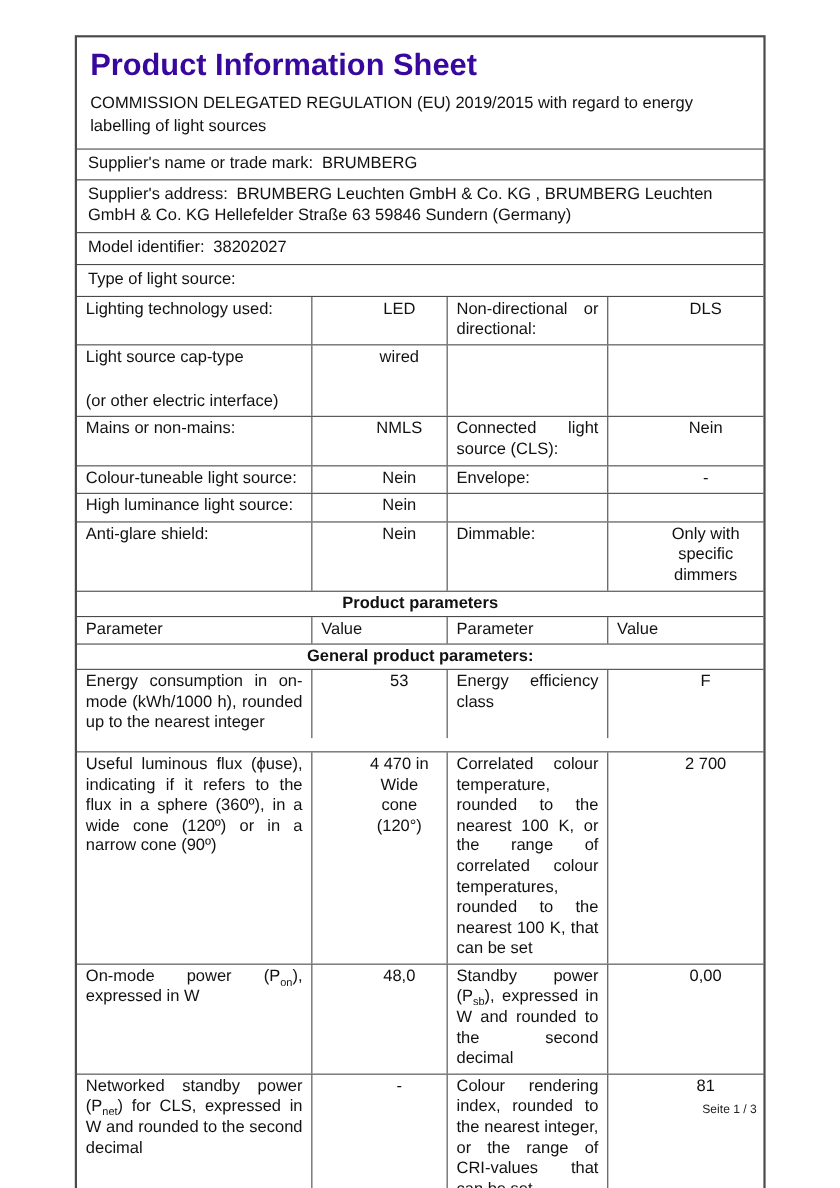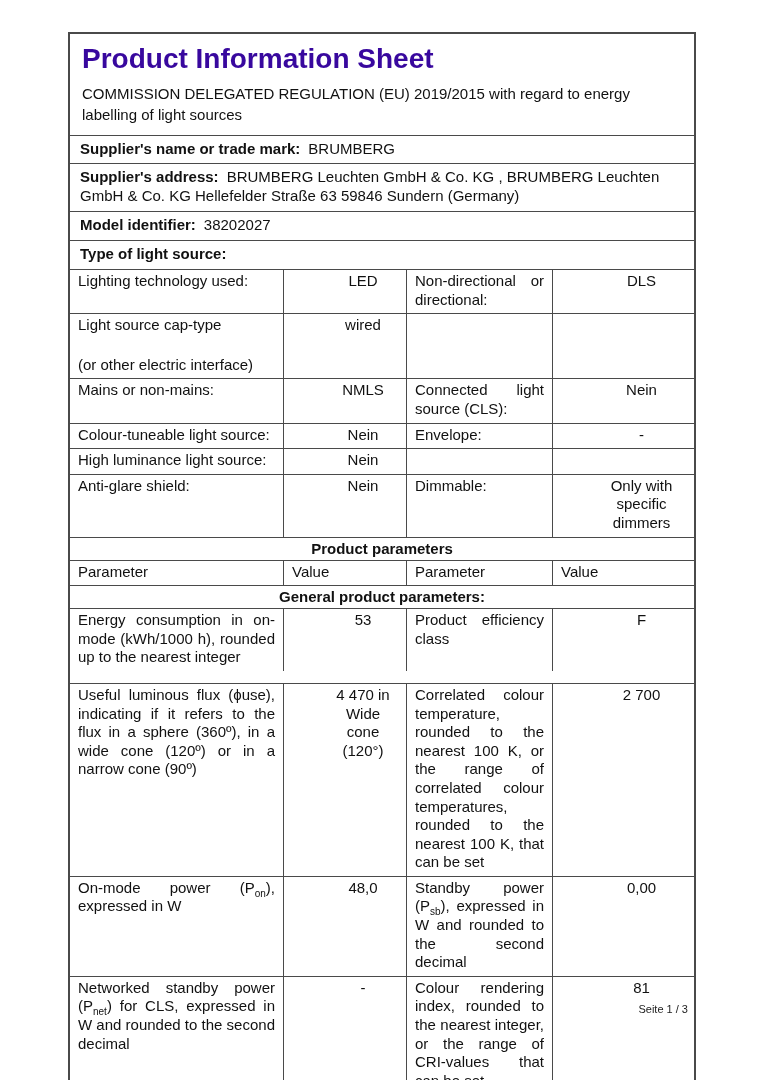--- a/index.html
+++ b/index.html
@@ -37,21 +37,21 @@
     line-height:1.4;
     color:#111111;
   }
   
   .lrow{
     border-top:1px solid var(--border-color);
     padding:4px 10px 5px 10px;
     font-size:15px;
     line-height:1.26;
   }
-  .lrow .lab{font-weight:bold;margin-top:11px;}
+  .lrow .lab{font-weight:normal;margin-top:11px;}
   .lrow .val{margin-left:8px;}
   
   .grid{
     display:grid;
     grid-template-columns:213px 123px 146px 142px;
     border-top:1px solid var(--border-color);
     font-size:15px;
     line-height:1.24;
   }
   .grid>.c{
@@ -161,21 +161,21 @@
       <div class="c">Value</div>
       <div class="c">Parameter</div>
       <div class="c">Value</div>
     </div>
 
     <div class="hdrc mh21">General product parameters:</div>
 
     <div class="grid mh58">
       <div class="c just">Energy consumption in on-mode (kWh/1000 h), rounded up to the nearest integer</div>
       <div class="c ctr">53</div>
-      <div class="c just">Product efficiency class</div>
+      <div class="c just">Energy efficiency class</div>
       <div class="c ctr">F</div>
     </div>
 
     <div class="grid mh190">
       <div class="c just">Useful luminous flux (ϕuse), indicating if it refers to the flux in a sphere (360º), in a wide cone (120º) or in a narrow cone (90º)</div>
       <div class="c ctr">4 470 in Wide cone (120°)</div>
       <div class="c just">Correlated colour temperature, rounded to the nearest 100 K, or the range of correlated colour temperatures, rounded to the nearest 100 K, that can be set</div>
       <div class="c ctr">2 700</div>
     </div>
 

